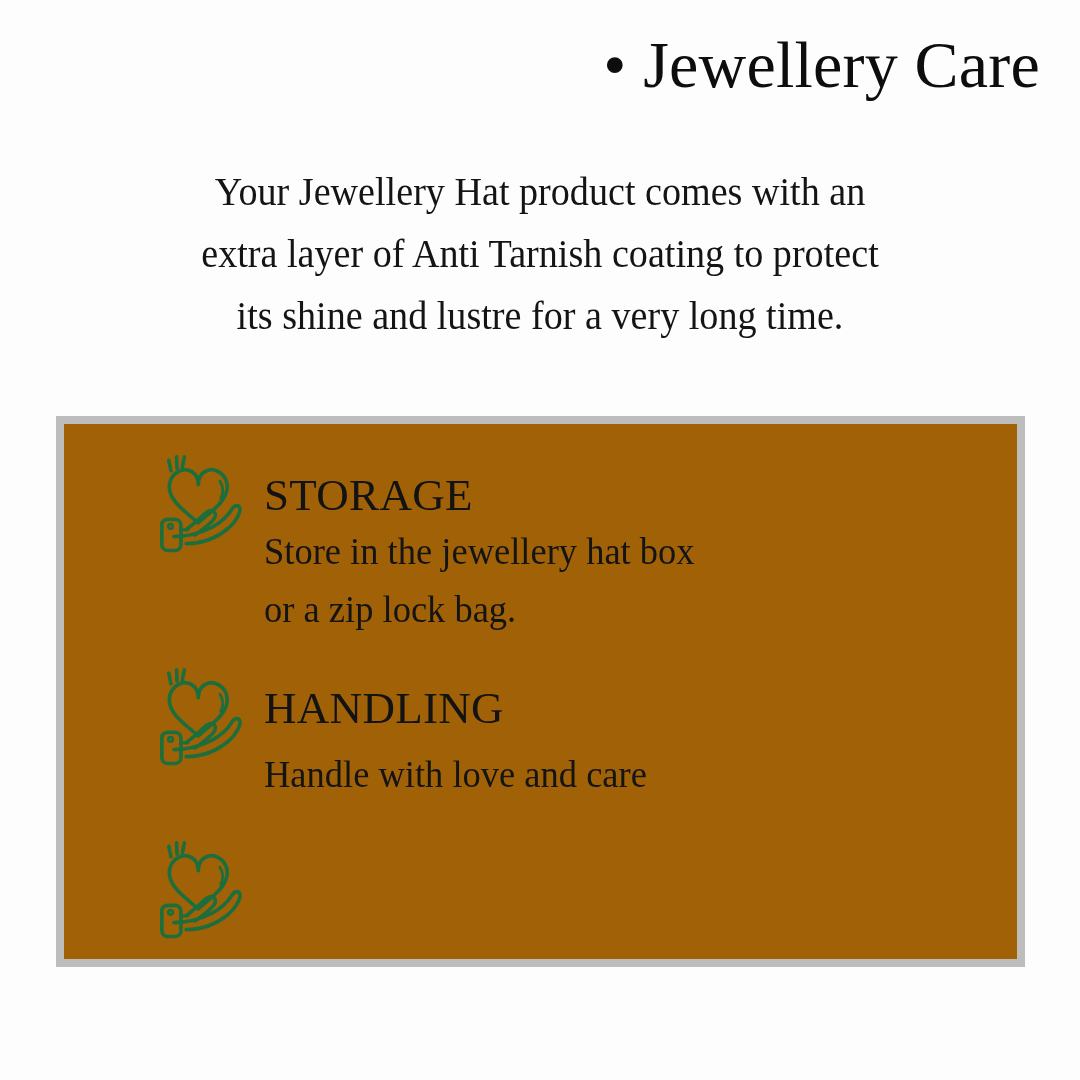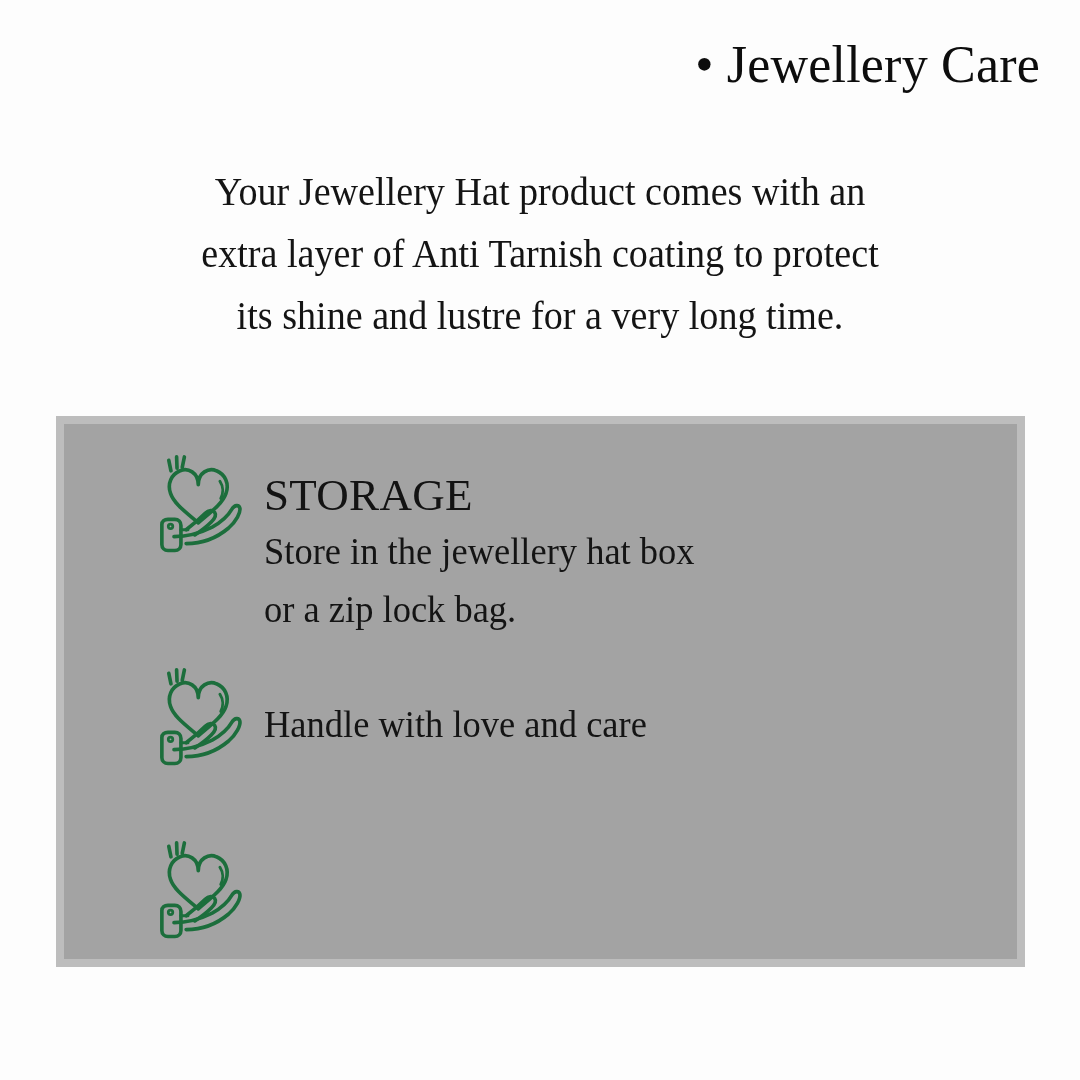--- a/index.html
+++ b/index.html
@@ -15,21 +15,21 @@
     overflow: hidden;
     position: relative;
   }
 
   
   .page-title {
     position: absolute;
     top: 34px;
     right: 40px;
     font-family: "Liberation Serif", "DejaVu Serif", serif;
-    font-size: 52px;
+    font-size: 66px;
     line-height: 62px;
     letter-spacing: 0.2px;
     color: #0d0d0d;
     white-space: nowrap;
   }
 
   
   .intro {
     position: absolute;
     top: 160px;
@@ -46,21 +46,21 @@
   }
   .intro .line { display: block; white-space: nowrap; }
 
   
   .care-panel {
     position: absolute;
     left: 56px;
     top: 416px;
     width: 969px;
     height: 551px;
-    background: #a3a3a3;
+    background: #a16207;
     border: 8px solid #bdbdbd;
     box-sizing: border-box;
   }
 
   .care-list {
     position: absolute;
     left: 0;
     top: 0;
     right: 0;
     bottom: 0;
@@ -181,20 +181,21 @@
                    C68 88 60 94 54 98"></path>
           <path d="M30 100 C44 100 60 96 74 89 C85 83 93 75 97 68 C100 63 105 63 106 67
                    C107 72 102 82 93 90 C80 101 62 108 44 108"></path>
           <path d="M16 86 C16 82 19 80 23 80 L31 80 C35 80 38 83 38 87 L38 109
                    C38 113 35 116 31 116 L23 116 C19 116 16 113 16 109 Z"></path>
           <circle cx="26" cy="88" r="2.6" stroke-width="3.2"></circle>
           <line x1="38" y1="92" x2="46" y2="92" stroke-width="3.6"></line>
         </g>
       </svg>
       <div class="care-text">
+        <div class="care-heading">HANDLING</div>
         <div class="care-body">
           <span class="line">Handle with love and care</span>
         </div>
       </div>
     </div>
 
     <div class="care-item liquids">
       <svg class="care-icon" viewBox="0 0 120 120">
         <g fill="none" stroke="#1c6e3c" stroke-width="4.2" stroke-linecap="round" stroke-linejoin="round">
           <line x1="24" y1="12" x2="26.5" y2="24"></line>

